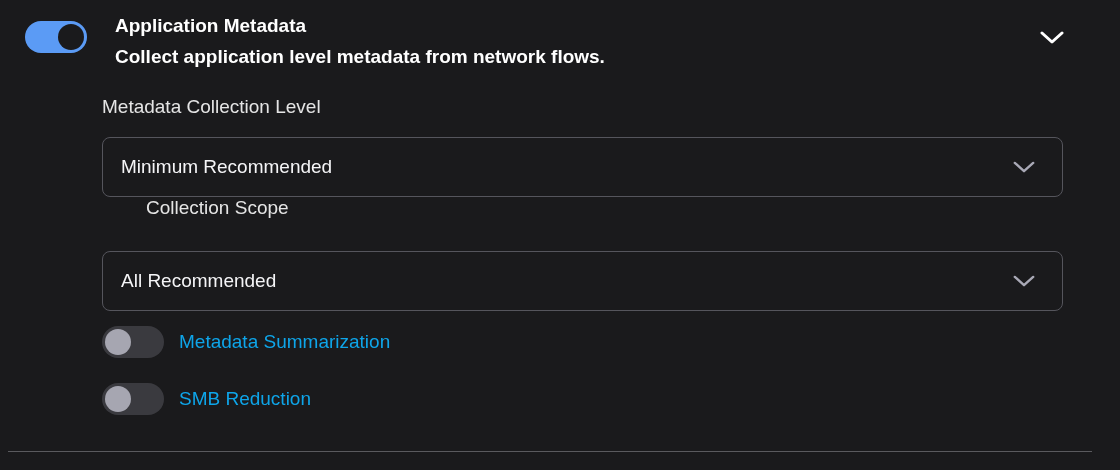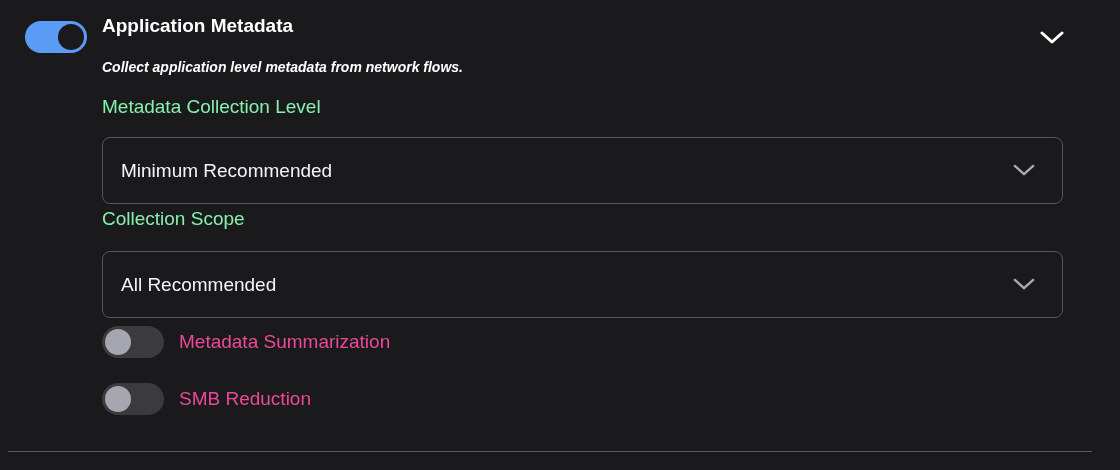--- a/index.html
+++ b/index.html
@@ -24,41 +24,41 @@
     position: absolute; top: 3px;
     width: 26px; height: 26px;
     border-radius: 50%;
   }
   .toggle.on  { background: #5b9bf5; }
   .toggle.on .knob  { right: 3px; background: #1a1a1c; }
   .toggle.off { background: #3a3a3f; }
   .toggle.off .knob { left: 3px; background: #a6a6b1; }
 
   
-  .header-text { left: 102px; top: 13px; color: #ffffff; }
+  .header-text { left: 115px; top: 13px; color: #ffffff; }
   .panel-title { font-size: 19px; font-weight: bold; line-height: 26px; }
-  .panel-subtitle { font-size: 14px; font-weight: bold; line-height: 20px; margin-top: 18px; font-style: italic; }
+  .panel-subtitle { font-size: 19px; font-weight: bold; line-height: 20px; margin-top: 8px; }
   .header-chevron {
     left: 1039px; top: 27px;
     width: 26px; height: 22px;
     color: #ffffff;
     cursor: pointer;
     display: flex; align-items: center; justify-content: center;
   }
 
   
   .field-label {
     left: 102px;
-    color: #86efac;
+    color: #e5e5e5;
     font-size: 19px;
     line-height: 24px;
   }
   .dropdown {
     left: 102px;
-    width: 961px; height: 67px;
+    width: 961px; height: 60px;
     border: 1px solid #55555c;
     border-radius: 8px;
     display: flex; align-items: center;
     cursor: pointer;
     background: transparent;
   }
   .dropdown-value {
     color: #f5f5f7;
     font-size: 19px;
     padding-left: 18px;
@@ -71,21 +71,21 @@
     display: flex; align-items: center; justify-content: center;
     flex: 0 0 auto;
   }
 
   .toggle-row {
     left: 102px;
     display: flex; align-items: center;
     gap: 15px;
   }
   .toggle-row-label {
-    color: #ec4899;
+    color: #0ea5e9;
     font-size: 19px;
     line-height: 32px;
   }
 
   .divider {
     left: 8px; top: 451px;
     width: 1084px; height: 1px;
     background: #5a5a5e;
   }
   svg { display: block; }
@@ -113,21 +113,21 @@
 <div class="abs field-label" style="top:95px;">Metadata Collection Level</div>
 <div class="abs dropdown" style="top:137px;">
   <div class="dropdown-value">Minimum Recommended</div>
   <div class="dropdown-chevron">
     <svg width="22" height="13" viewBox="0 0 24 14">
       <polyline points="2,2 12,11 22,2" fill="none" stroke="currentColor" stroke-width="2.6" stroke-linecap="round" stroke-linejoin="round"></polyline>
     </svg>
   </div>
 </div>
 
-<div class="abs field-label" style="top:207px;">Collection Scope</div>
+<div class="abs field-label" style="top:196px;margin-left:44px;">Collection Scope</div>
 <div class="abs dropdown" style="top:251px;">
   <div class="dropdown-value">All Recommended</div>
   <div class="dropdown-chevron">
     <svg width="22" height="13" viewBox="0 0 24 14">
       <polyline points="2,2 12,11 22,2" fill="none" stroke="currentColor" stroke-width="2.6" stroke-linecap="round" stroke-linejoin="round"></polyline>
     </svg>
   </div>
 </div>
 
 <div class="abs toggle-row" style="top:326px;">

